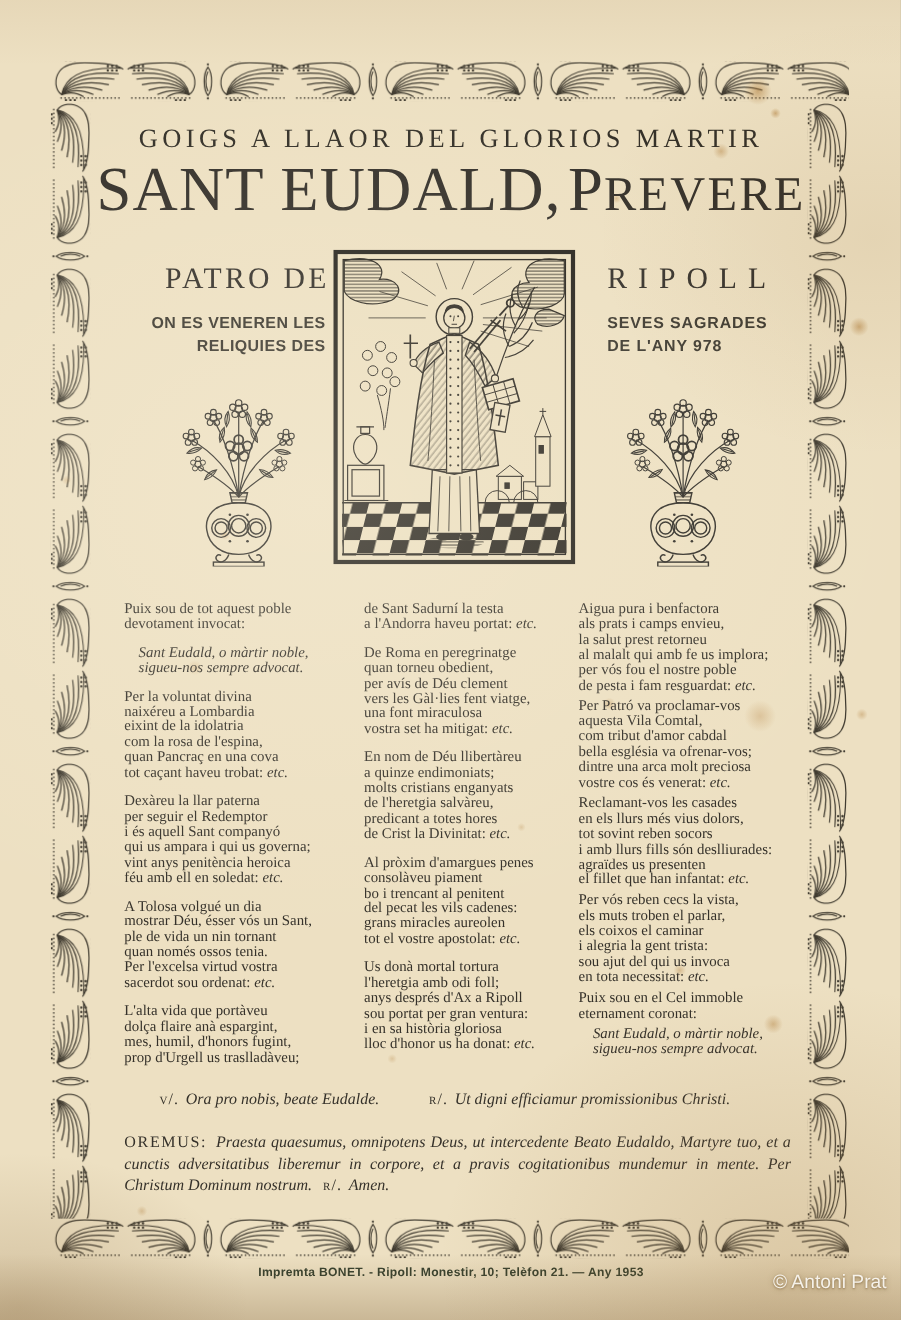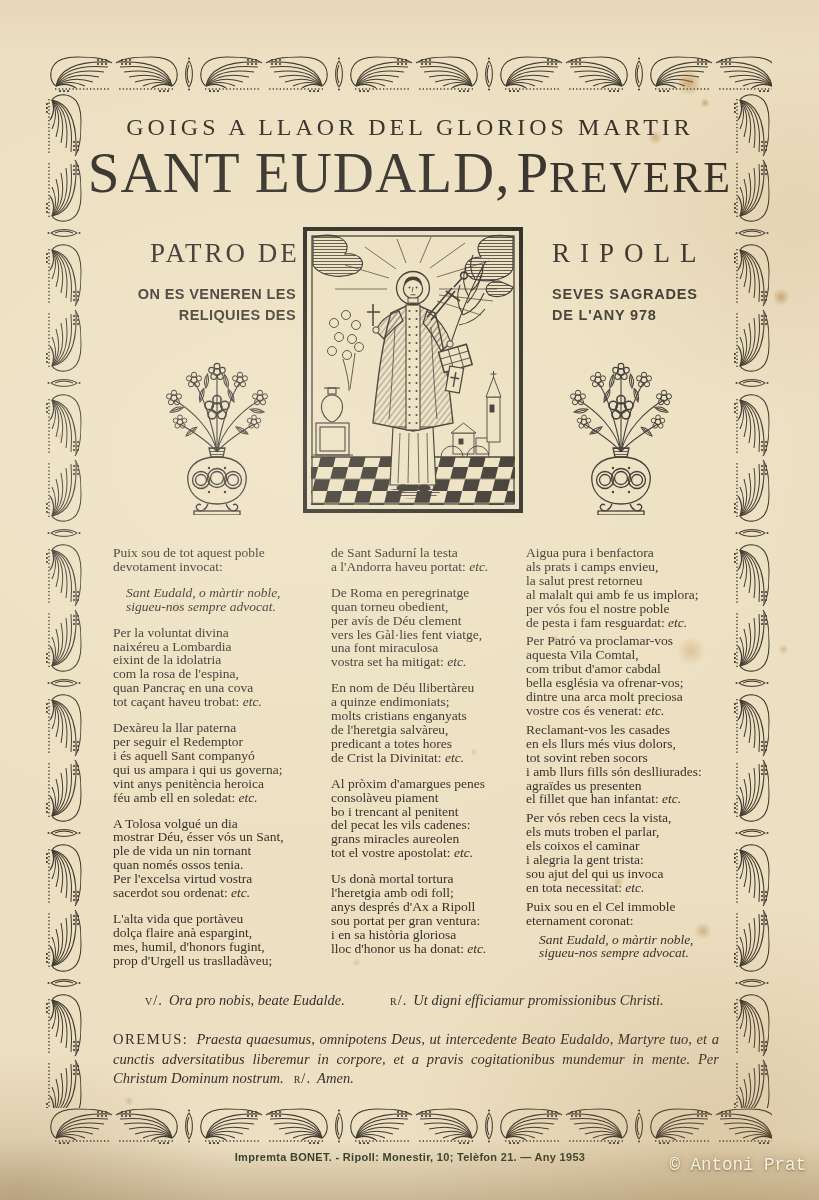--- a/index.html
+++ b/index.html
@@ -50,21 +50,21 @@
   .vr-label{font-variant:small-caps;letter-spacing:1px;}
   .lat{font-style:italic;margin-left:6px;}
   .oremus{position:absolute;top:1030px;left:113px;width:606px;z-index:5;margin:0;
           font-size:14.6px;line-height:19.5px;text-align:justify;font-style:italic;}
   .oremus .olabel{font-style:normal;letter-spacing:1.5px;margin-right:8px;}
   .oremus .rlabel{font-style:normal;font-variant:small-caps;letter-spacing:1px;margin:0 6px 0 10px;}
   
   .imprint{position:absolute;top:1151px;left:53px;width:714px;text-align:center;z-index:5;
            font-size:11px;font-weight:700;letter-spacing:.3px;color:#37412f;}
   .credit{position:absolute;top:1155px;right:13px;z-index:50;font-size:17.5px;
-          color:rgba(252,250,244,.92);text-shadow:0 1px 2px rgba(110,82,38,.65),0 0 6px rgba(110,82,38,.35);font-family:Liberation Mono, monospace;}
+          color:rgba(252,250,244,.92);text-shadow:0 1px 2px rgba(110,82,38,.65),0 0 6px rgba(110,82,38,.35);}
 </style>
 </head>
 <body>
 
 <div class="page">
 
   <svg width="0" height="0" style="position:absolute" aria-hidden="true">
     <defs>
       <g id="fan" stroke="#3f3a2f" fill="none" stroke-width="1.05">
         <path d="M8,30 C2,26 1,16 6,9 C11,2 20,1 29,1 C45,1 58,2 64,7"></path>

